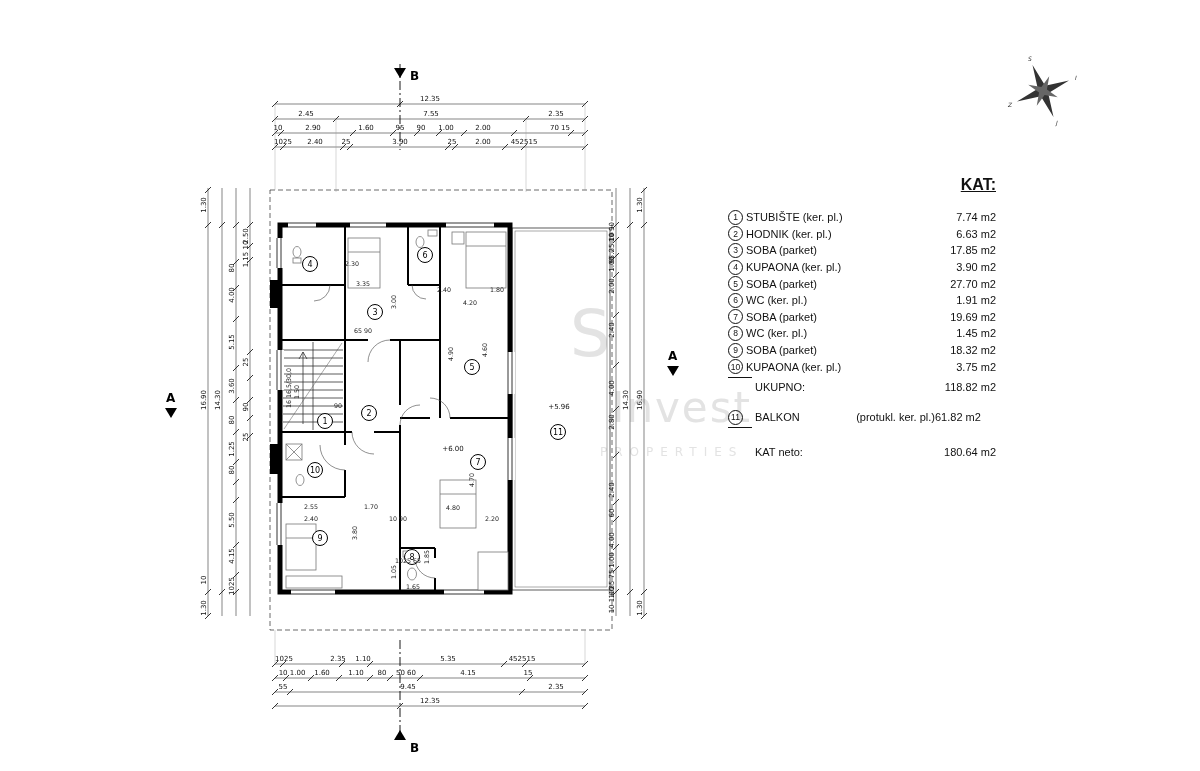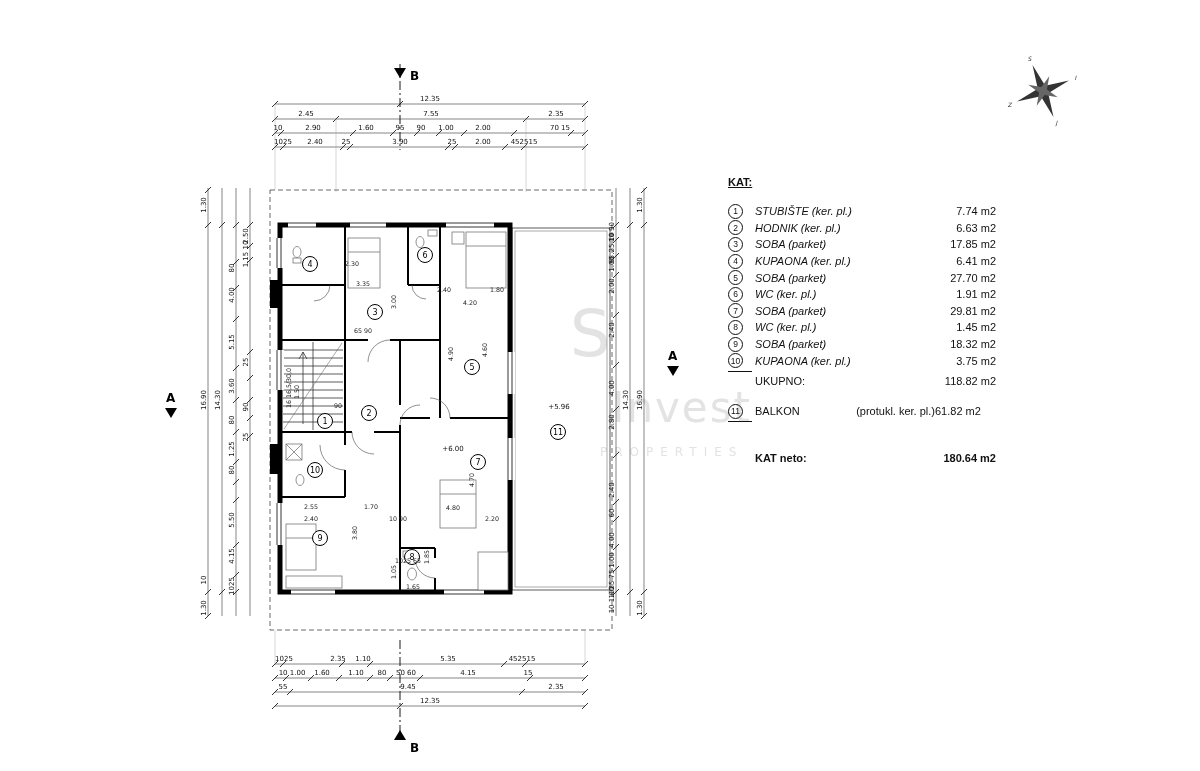--- a/index.html
+++ b/index.html
@@ -22,34 +22,34 @@
   .tick{stroke:#333;stroke-width:1;fill:none;}
   .ext{stroke:#999;stroke-width:.4;fill:none;}
   .winbg{fill:#fff;stroke:none;}
   .winln{stroke:#000;stroke-width:.8;}
   .furn{stroke:#777;stroke-width:.8;fill:#fff;}
   .arc{stroke:#444;stroke-width:.6;fill:none;}
   .roomc{fill:#fff;stroke:#000;stroke-width:1;}
   .roomn{font-size:8px;fill:#000;text-anchor:middle;}
 
   .legend{position:absolute;left:728px;top:176px;width:268px;font-size:11px;}
-  .lhead{font-weight:bold;text-decoration:underline;font-size:11px;margin-bottom:15px;}
+  .lhead{font-weight:bold;text-decoration:underline;font-size:16px;margin-bottom:15px;text-align:right;}
   .lrow{display:flex;align-items:center;height:16.6px;}
   .lnum{width:15px;height:15px;box-sizing:border-box;border:1px solid #111;border-radius:50%;
         display:flex;align-items:center;justify-content:center;font-size:8.5px;flex:0 0 15px;}
-  .lname{margin-left:12px;flex:1;white-space:nowrap;font-style:italic;}
+  .lname{margin-left:3px;flex:1;white-space:nowrap;}
   .larea{width:66px;text-align:right;white-space:nowrap;}
   .sep{border-top:1px solid #111;width:24px;margin-top:2px;}
   .ltotal{display:flex;margin-top:3px;padding-left:27px;}
   .ltotal .tl{flex:1;}
   .brow{display:flex;align-items:center;margin-top:17px;}
   .bname{margin-left:12px;width:88px;}
   .bfin{width:92px;white-space:nowrap;text-align:right;}
   .barea{white-space:nowrap;}
-  .nrow{display:flex;margin-top:30px;padding-left:27px;font-weight:bold;}
+  .nrow{display:flex;margin-top:18px;padding-left:27px;}
   .nrow .nl{flex:1;}
 </style>
 </head>
 <body>
 
 
 
 <svg width="1200" height="771" viewBox="0 0 1200 771" xmlns="http://www.w3.org/2000/svg">
 
   <g>
@@ -404,36 +404,36 @@
     <span class="larea">6.63 m2</span>
   </div>
   <div class="lrow">
     <span class="lnum">3</span>
     <span class="lname"><span>SOBA</span> <span>(parket)</span></span>
     <span class="larea">17.85 m2</span>
   </div>
   <div class="lrow">
     <span class="lnum">4</span>
     <span class="lname"><span>KUPAONA</span> <span>(ker. pl.)</span></span>
-    <span class="larea">6.41 m2</span>
+    <span class="larea">3.90 m2</span>
   </div>
   <div class="lrow">
     <span class="lnum">5</span>
     <span class="lname"><span>SOBA</span> <span>(parket)</span></span>
     <span class="larea">27.70 m2</span>
   </div>
   <div class="lrow">
     <span class="lnum">6</span>
     <span class="lname"><span>WC</span> <span>(ker. pl.)</span></span>
     <span class="larea">1.91 m2</span>
   </div>
   <div class="lrow">
     <span class="lnum">7</span>
     <span class="lname"><span>SOBA</span> <span>(parket)</span></span>
-    <span class="larea">29.81 m2</span>
+    <span class="larea">19.69 m2</span>
   </div>
   <div class="lrow">
     <span class="lnum">8</span>
     <span class="lname"><span>WC</span> <span>(ker. pl.)</span></span>
     <span class="larea">1.45 m2</span>
   </div>
   <div class="lrow">
     <span class="lnum">9</span>
     <span class="lname"><span>SOBA</span> <span>(parket)</span></span>
     <span class="larea">18.32 m2</span>

